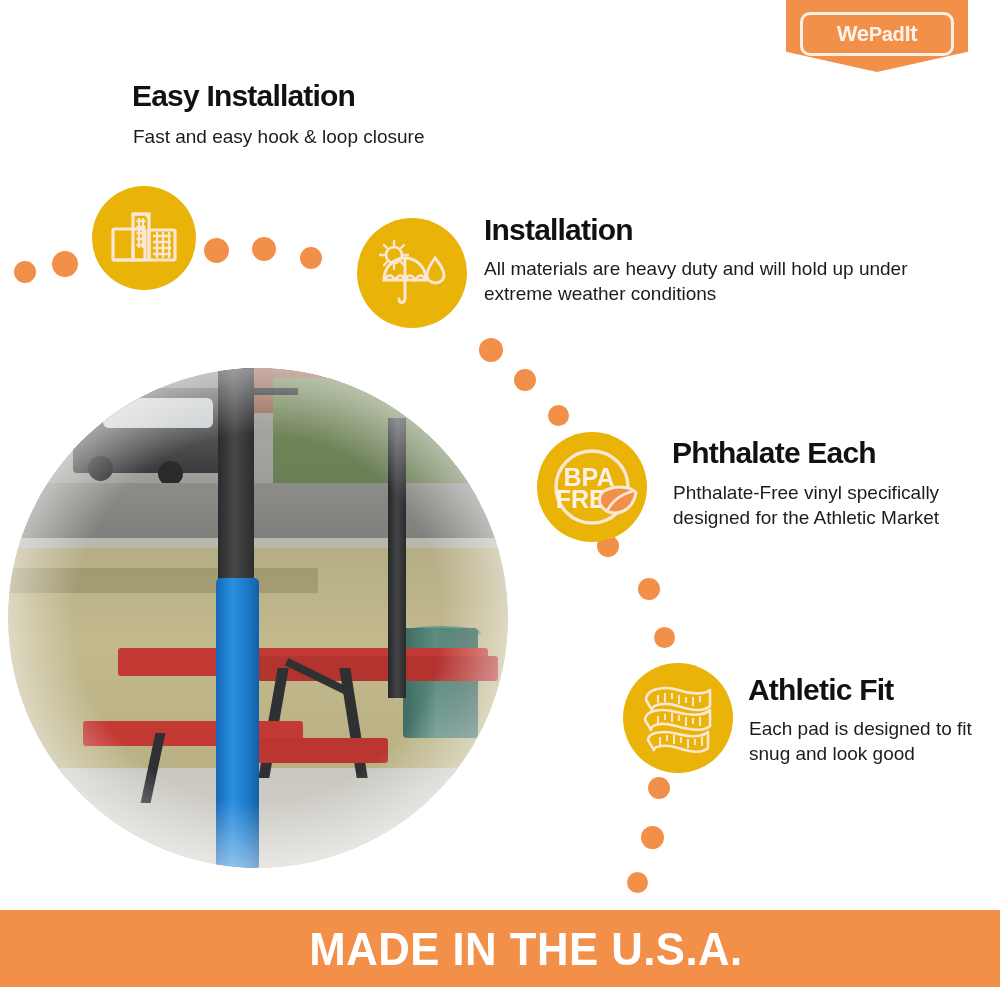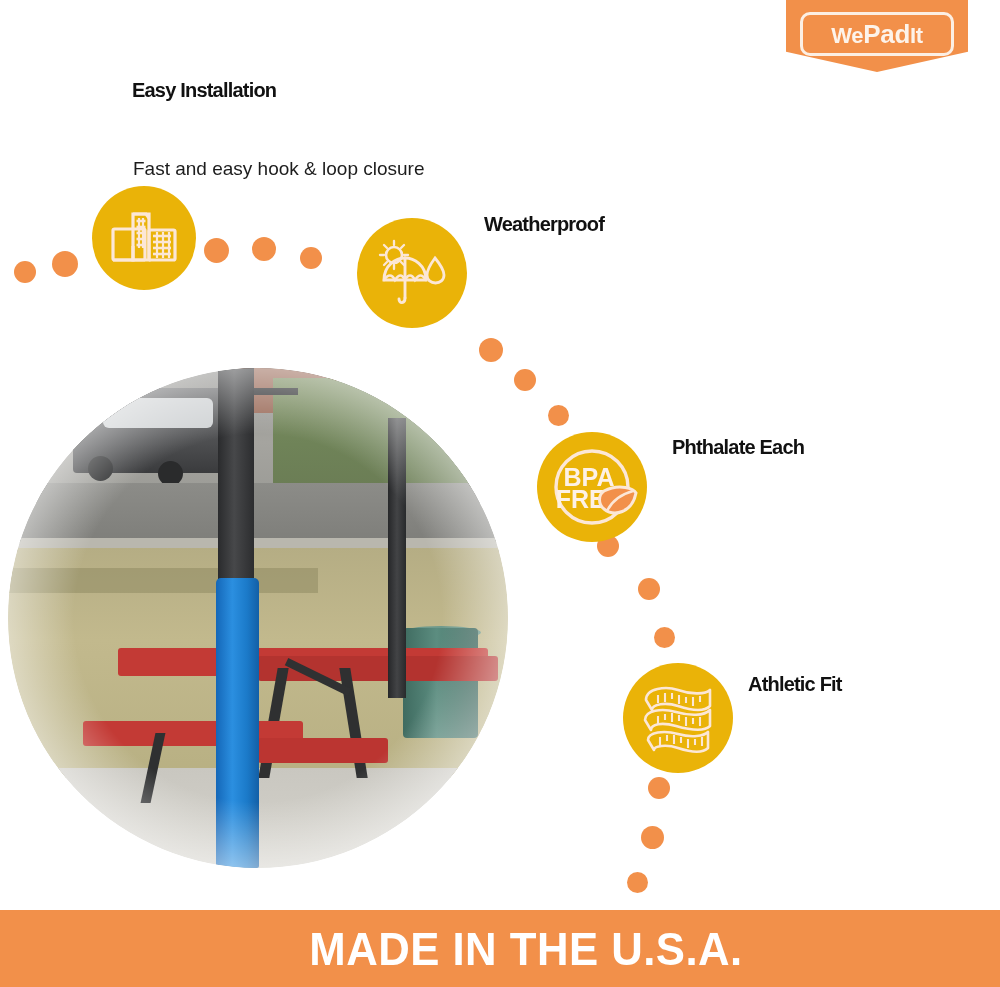--- a/index.html
+++ b/index.html
@@ -48,44 +48,44 @@
     letter-spacing: -0.3px;
   }
   .logo-text {
     color: #FDF3EA;
     font-size: 22px;
     font-weight: bold;
     line-height: 1;
     white-space: nowrap;
   }
   .logo-text .big {
-    font-size: 26px;
+    font-size: 20px;
     font-weight: bold;
   }
 
   
   .feat-title {
     position: absolute;
-    font-size: 20px;
+    font-size: 30px;
     font-weight: bold;
     color: #111111;
     letter-spacing: -0.8px;
     line-height: 1.05;
     white-space: nowrap;
   }
   .feat-desc {
     position: absolute;
     font-size: 19px;
     color: #1c1c1c;
     line-height: 1.34;
     font-weight: normal;
   }
 
   #title-easy      { left: 132px; top: 80px; }
-  #desc-easy       { left: 133px; top: 124px; width: 420px; margin-top: 32px; }
+  #desc-easy       { left: 133px; top: 124px; width: 420px; }
   #title-weather   { left: 484px; top: 214px; }
   #desc-weather    { left: 484px; top: 256px; width: 430px; }
   #title-phthalate { left: 672px; top: 437px; }
   #desc-phthalate  { left: 673px; top: 480px; width: 270px; }
   #title-fit       { left: 748px; top: 674px; }
   #desc-fit        { left: 749px; top: 716px; width: 230px; }
 
   
   .icon-circle {
     position: absolute;
@@ -312,21 +312,22 @@
         <line x1="46" y1="20" x2="46" y2="46"></line>
         <line x1="52" y1="20" x2="52" y2="46"></line>
         <line x1="58" y1="20" x2="58" y2="46"></line>
         <line x1="28" y1="6" x2="28" y2="36"></line>
         <line x1="32" y1="6" x2="32" y2="36"></line>
       </g>
       <path d="M2 48 h20 v-14" stroke-width="3.2"></path>
     </svg>
   </div>
 
-  <div class="feat-title" id="title-weather">Weatherproof</div>
+  <div class="feat-title" id="title-weather">Installation</div>
+  <div class="feat-desc" id="desc-weather">All materials are heavy duty and will hold up under extreme weather conditions</div>
 
   <div class="icon-circle" id="icon-weather">
     <svg width="74" height="70" viewBox="0 0 74 70" fill="none" stroke="#FCE7D6" stroke-width="2.6" stroke-linecap="round">
       <circle cx="19" cy="17" r="8"></circle>
       <g stroke-width="2.3">
         <line x1="19" y1="3" x2="19" y2="7"></line>
         <line x1="19" y1="27" x2="19" y2="31"></line>
         <line x1="5" y1="17" x2="9" y2="17"></line>
         <line x1="29" y1="17" x2="33" y2="17"></line>
         <line x1="9" y1="7" x2="12" y2="10"></line>
@@ -336,32 +337,34 @@
       </g>
       <path d="M9 42 C9 27 21 20 30 20 C39 20 51 27 51 42 Z" stroke-width="2.9"></path>
       <path d="M9 42 C13 36 17 36 20 42 C24 36 27 36 30 42 C33 36 37 36 40 42 C44 36 47 36 51 42" stroke-width="2.6"></path>
       <line x1="30" y1="20" x2="30" y2="60" stroke-width="2.9"></line>
       <path d="M30 60 C30 66 24 66 24 61" stroke-width="2.9"></path>
       <path d="M60 20 C60 20 69 31 69 37 C69 42 65 45 60.5 45 C56 45 52 42 52 37 C52 31 60 20 60 20 Z" stroke-width="2.8"></path>
     </svg>
   </div>
 
   <div class="feat-title" id="title-phthalate">Phthalate Each</div>
+  <div class="feat-desc" id="desc-phthalate">Phthalate-Free vinyl specifically designed for the Athletic Market</div>
 
   <div class="icon-circle" id="icon-bpa">
     <svg width="96" height="96" viewBox="0 0 96 96" fill="none">
       <circle cx="48" cy="48" r="36" stroke="#FCE7D6" stroke-width="3.4" fill="none"></circle>
       <text x="45" y="47" text-anchor="middle" fill="#FDF1E6" font-family="Liberation Sans, sans-serif" font-size="25" font-weight="bold">BPA</text>
       <text x="45" y="69" text-anchor="middle" fill="#FDF1E6" font-family="Liberation Sans, sans-serif" font-size="25" font-weight="bold">FREE</text>
       <path d="M60 52 C76 44 90 50 92 54 C88 74 70 78 60 70 C54 65 54 56 60 52 Z" fill="#F2904A" stroke="#FCE7D6" stroke-width="3"></path>
       <path d="M63 72 C68 62 78 55 89 52" stroke="#FCE7D6" stroke-width="2.6" fill="none"></path>
     </svg>
   </div>
 
   <div class="feat-title" id="title-fit">Athletic Fit</div>
+  <div class="feat-desc" id="desc-fit">Each pad is designed to fit snug and look good</div>
 
   <div class="icon-circle" id="icon-fit">
     <svg width="84" height="84" viewBox="0 0 84 84" fill="none" stroke="#FCE7D6" stroke-width="2.6" stroke-linejoin="round">
       <path d="M10 24 C10 12 30 10 42 14 C56 19 70 18 74 14 L74 30 C68 36 54 34 42 30 C30 26 16 28 16 34 Z"></path>
       <path d="M9 44 C9 34 26 32 40 36 C54 40 68 40 74 34 L74 50 C68 56 54 54 40 50 C26 46 15 48 15 54 Z"></path>
       <path d="M12 64 C12 56 28 54 42 58 C56 62 68 60 72 56 L72 72 C66 78 54 76 42 72 C30 68 18 70 18 74 Z"></path>
       <g stroke-width="2.1">
         <line x1="22" y1="19" x2="22" y2="27"></line>
         <line x1="29" y1="17" x2="29" y2="26"></line>
         <line x1="36" y1="17" x2="36" y2="23"></line>

